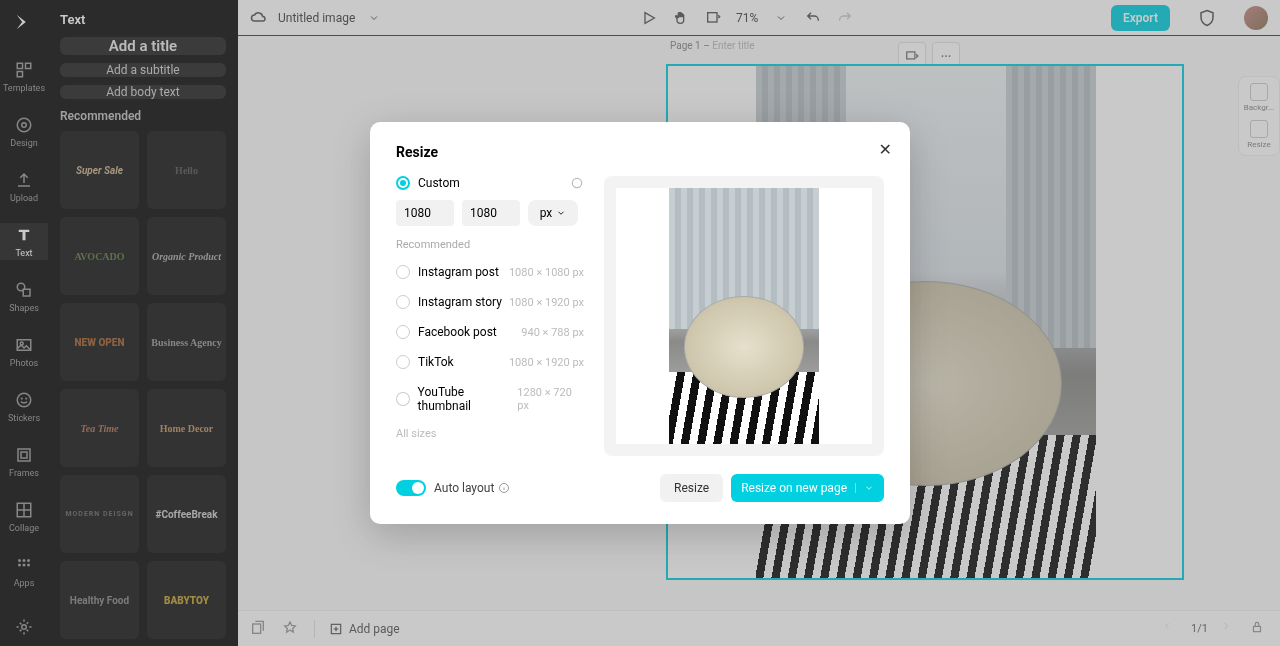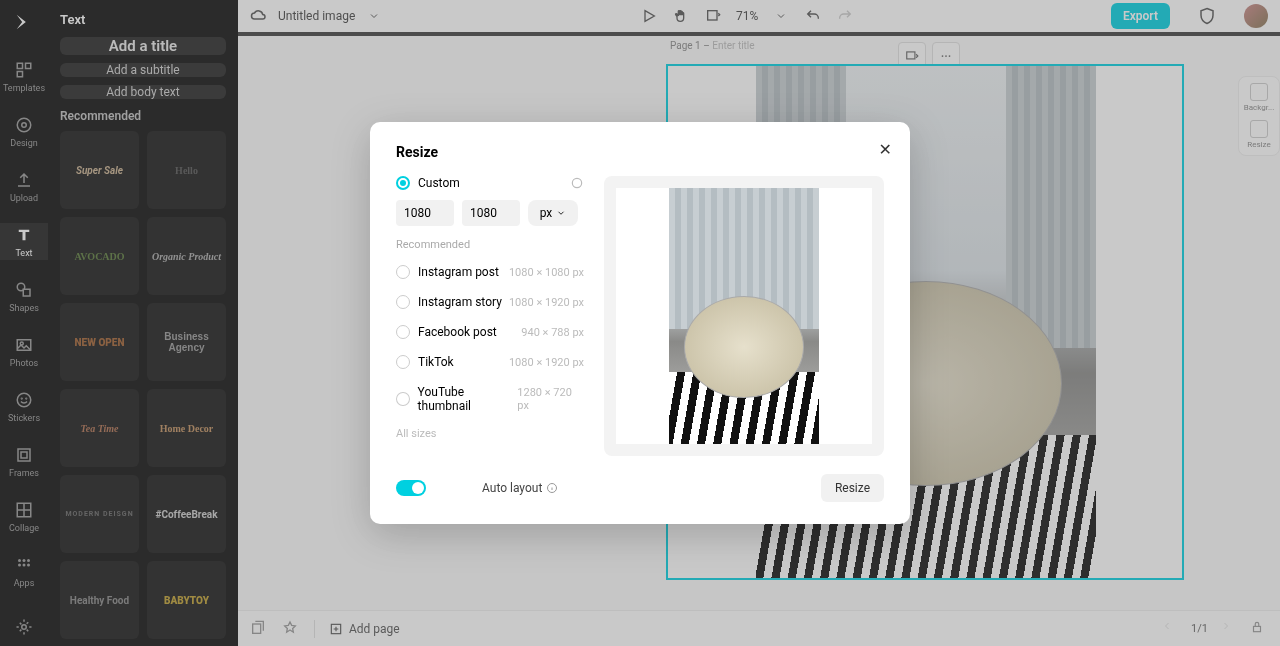--- a/index.html
+++ b/index.html
@@ -17,21 +17,21 @@
 
 .panel { width: 190px; background:#0d0d0d; padding: 12px; color:#fff; overflow:auto; }
 .panel h3 { font-size: 13px; font-weight:600; margin-bottom:10px; }
 .pill-btn { display:block; width:100%; background:#252525; color:#d0d0d0; border:none; border-radius:6px; margin-bottom:8px; font-size:12px; cursor:pointer; }
 .pill-btn.big { font-size:15px; font-weight:600; color:#e9e9e9; }
 .section-title { font-size:12px; font-weight:600; color:#c0c0c0; margin:10px 0 8px; }
 .tmpl-grid { display:grid; grid-template-columns:1fr 1fr; gap:8px; }
 .tmpl { height:78px; background:#1a1a1a; border-radius:6px; display:flex; align-items:center; justify-content:center; font-size:10px; font-weight:700; color:#888; cursor:pointer; text-align:center; padding:4px; }
 
 .main { flex:1; display:flex; flex-direction:column; background:#fff; }
-.topbar { height:36px; display:flex; align-items:center; padding:0 12px; border-bottom:4px solid #404040; gap:10px; }
+.topbar { height:36px; display:flex; align-items:center; padding:0 12px; border-bottom:1px solid #404040; gap:10px; }
 .topbar .left { display:flex; align-items:center; gap:10px; }
 .topbar .doc-title { font-size:12px; color:#444; }
 .topbar .center { margin-left:auto; display:flex; align-items:center; gap:14px; }
 .topbar .right { margin-left:auto; display:flex; align-items:center; gap:28px; }
 .tb-ic { width:18px; height:18px; color:#555; cursor:pointer; display:flex; align-items:center; justify-content:center;}
 .zoom { font-size:12px; color:#444; }
 .export-btn { background:#00d0e0; color:#fff; border:none; border-radius:6px; padding:6px 12px; font-size:12px; font-weight:600; cursor:pointer; }
 .avatar { width:24px; height:24px; border-radius:50%; background:linear-gradient(135deg,#c88,#875); }
 
 .canvas-area { flex:1; background:#fafafa; position:relative; overflow:hidden; display:flex; justify-content:center; }
@@ -74,21 +74,21 @@
 .size-opt { display:flex; align-items:center; padding:8px 0; font-size:12px; cursor:pointer; }
 .size-opt .r { width:14px; height:14px; border:1px solid #ccc; border-radius:50%; margin-right:8px;}
 .size-opt .dim { margin-left:auto; color:#bbb; font-size:11px;}
 .allsizes { font-size:11px; color:#bbb; margin-top:6px;}
 .preview { width:280px; height:280px; background:#f3f3f3; border-radius:8px; display:flex; align-items:center; justify-content:center; }
 .pv-inner { width:256px; height:256px; background:#fff; display:flex; align-items:center; justify-content:center; }
 .pv-img { width:150px; height:256px; position:relative; background:#e8e8e4; overflow:hidden;}
 .modal-foot { display:flex; align-items:center; margin-top:18px; }
 .toggle { width:30px; height:16px; background:#00d0e0; border-radius:10px; position:relative; cursor:pointer; margin-right:8px;}
 .toggle::after{content:"";position:absolute;right:2px;top:2px;width:12px;height:12px;background:#fff;border-radius:50%;}
-.al-lbl { font-size:12px; color:#444; display:flex; align-items:center; gap:4px;margin-left:48px;}
+.al-lbl { font-size:12px; color:#444; display:flex; align-items:center; gap:4px;}
 .foot-btns { margin-left:auto; display:flex; gap:8px; }
 .btn-ghost { background:#f1f1f1; border:none; border-radius:6px; padding:7px 14px; font-size:12px; cursor:pointer; color:#333;}
 .btn-primary { background:#00d0e0; color:#fff; border:none; border-radius:6px; padding:7px 10px; font-size:12px; cursor:pointer; display:flex; align-items:center; gap:8px;}
 .btn-primary .chev { border-left:1px solid rgba(255,255,255,0.4); padding-left:8px;}
 svg { display:block; }
 </style>
 </head>
 <body>
 
 <div class="app">
@@ -207,21 +207,21 @@
     <button class="pill-btn big">Add a title</button>
     <button class="pill-btn">Add a subtitle</button>
     <button class="pill-btn">Add body text</button>
     <div class="section-title">Recommended</div>
     <div class="tmpl-grid">
       <div class="tmpl" style="font-style:italic;color:#c8b090">Super Sale</div>
       <div class="tmpl" style="font-family:cursive;color:#555">Hello</div>
       <div class="tmpl" style="color:#5a7a3a;font-family:serif">AVOCADO</div>
       <div class="tmpl" style="font-style:italic;font-family:serif;color:#aaa">Organic Product</div>
       <div class="tmpl" style="color:#a06030;font-weight:900">NEW OPEN</div>
-      <div class="tmpl" style="font-family:Liberation Sans, sans-serif;color:#999">Business Agency</div>
+      <div class="tmpl" style="font-family:Liberation Serif, serif;color:#999">Business Agency</div>
       <div class="tmpl" style="font-style:italic;font-family:serif;color:#b07050">Tea Time</div>
       <div class="tmpl" style="font-family:serif;color:#c09060">Home Decor</div>
       <div class="tmpl" style="font-size:7px;color:#666;letter-spacing:1px">MODERN DEISGN</div>
       <div class="tmpl" style="color:#ccc;font-weight:700">#CoffeeBreak</div>
       <div class="tmpl" style="color:#888">Healthy Food</div>
       <div class="tmpl" style="color:#c0a030;font-weight:900">BABYTOY</div>
     </div>
   </div>
 
   <div class="main">
@@ -436,16 +436,24 @@
       <div class="toggle"></div>
       <div class="al-lbl">
           <span>Auto layout</span>
           <svg width="12" height="12" viewBox="0 0 24 24" fill="none" stroke="#999" stroke-width="2">
             <circle cx="12" cy="12" r="9"></circle>
             <path d="M12 8h.01M12 11v5"></path>
           </svg>
         </div>
       <div class="foot-btns">
         <button class="btn-ghost">Resize</button>
+        <button class="btn-primary">
+            <span>Resize on new page</span>
+            <span class="chev">
+              <svg width="10" height="10" viewBox="0 0 24 24" fill="none" stroke="currentColor" stroke-width="2">
+                <path d="M6 9l6 6 6-6"></path>
+              </svg>
+            </span>
+          </button>
       </div>
     </div>
   </div>
 </div>
 
 </body></html>

